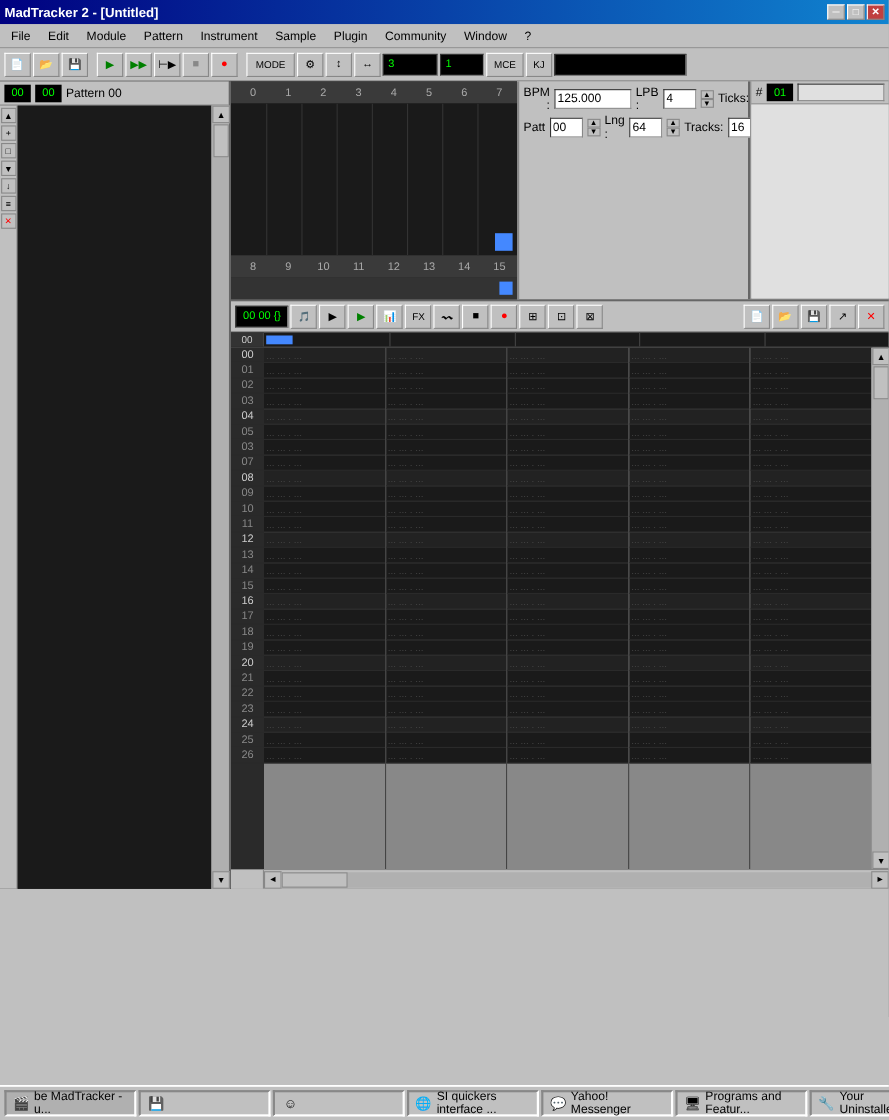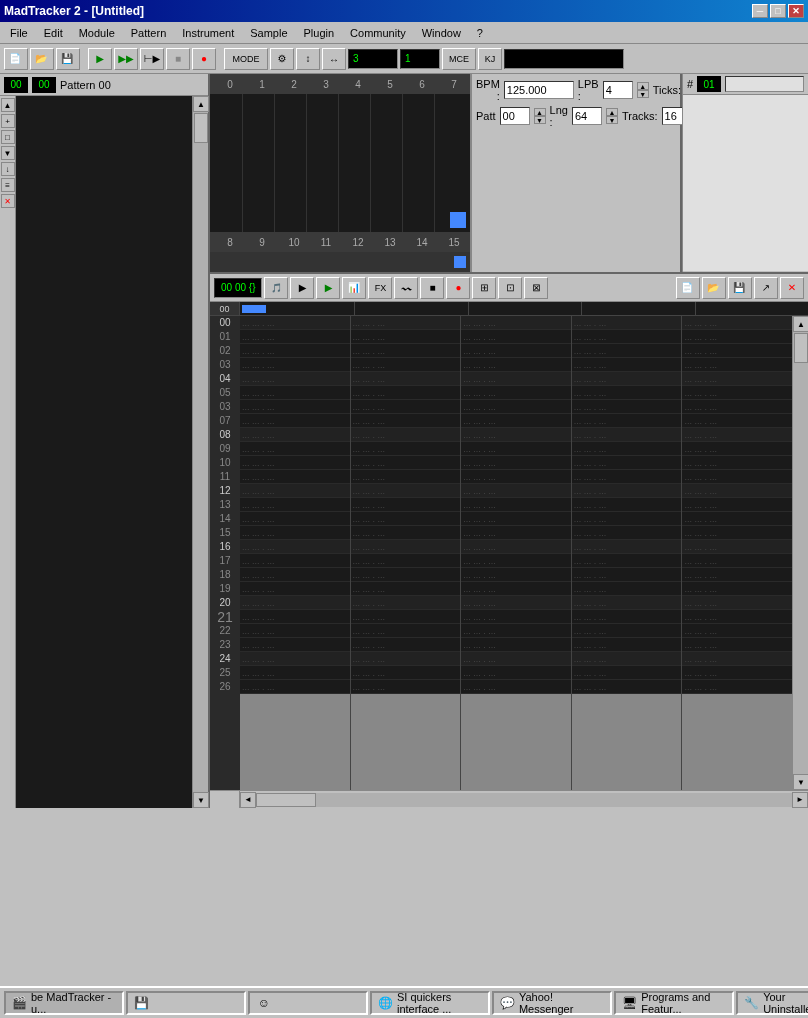--- a/index.html
+++ b/index.html
@@ -415,21 +415,21 @@
               <div style="height: 14px; display: flex; align-items: center; justify-content: center; color: rgb(136, 136, 136); font-size: 10px; border-bottom: 1px solid rgb(42, 42, 42);">11</div>
               <div style="height: 14px; display: flex; align-items: center; justify-content: center; color: rgb(204, 204, 204); font-size: 10px; border-bottom: 1px solid rgb(42, 42, 42);">12</div>
               <div style="height: 14px; display: flex; align-items: center; justify-content: center; color: rgb(136, 136, 136); font-size: 10px; border-bottom: 1px solid rgb(42, 42, 42);">13</div>
               <div style="height: 14px; display: flex; align-items: center; justify-content: center; color: rgb(136, 136, 136); font-size: 10px; border-bottom: 1px solid rgb(42, 42, 42);">14</div>
               <div style="height: 14px; display: flex; align-items: center; justify-content: center; color: rgb(136, 136, 136); font-size: 10px; border-bottom: 1px solid rgb(42, 42, 42);">15</div>
               <div style="height: 14px; display: flex; align-items: center; justify-content: center; color: rgb(204, 204, 204); font-size: 10px; border-bottom: 1px solid rgb(42, 42, 42);">16</div>
               <div style="height: 14px; display: flex; align-items: center; justify-content: center; color: rgb(136, 136, 136); font-size: 10px; border-bottom: 1px solid rgb(42, 42, 42);">17</div>
               <div style="height: 14px; display: flex; align-items: center; justify-content: center; color: rgb(136, 136, 136); font-size: 10px; border-bottom: 1px solid rgb(42, 42, 42); text-align: right;">18</div>
               <div style="height: 14px; display: flex; align-items: center; justify-content: center; color: rgb(136, 136, 136); font-size: 10px; border-bottom: 1px solid rgb(42, 42, 42);">19</div>
               <div style="height: 14px; display: flex; align-items: center; justify-content: center; color: rgb(204, 204, 204); font-size: 10px; border-bottom: 1px solid rgb(42, 42, 42);">20</div>
-              <div style="height: 14px; display: flex; align-items: center; justify-content: center; color: rgb(136, 136, 136); font-size: 14px; border-bottom: 1px solid rgb(42, 42, 42);">21</div>
+              <div style="height: 14px; display: flex; align-items: center; justify-content: center; color: rgb(136, 136, 136); font-size: 10px; border-bottom: 1px solid rgb(42, 42, 42);">21</div>
               <div style="height: 14px; display: flex; align-items: center; justify-content: center; color: rgb(136, 136, 136); font-size: 10px; border-bottom: 1px solid rgb(42, 42, 42);">22</div>
               <div style="height: 14px; display: flex; align-items: center; justify-content: center; color: rgb(136, 136, 136); font-size: 10px; border-bottom: 1px solid rgb(42, 42, 42);">23</div>
               <div style="height: 14px; display: flex; align-items: center; justify-content: center; color: rgb(204, 204, 204); font-size: 10px; border-bottom: 1px solid rgb(42, 42, 42);">24</div>
               <div style="height: 14px; display: flex; align-items: center; justify-content: center; color: rgb(136, 136, 136); font-size: 10px; border-bottom: 1px solid rgb(42, 42, 42);">25</div>
               <div style="height: 14px; display: flex; align-items: center; justify-content: center; color: rgb(136, 136, 136); font-size: 10px; border-bottom: 1px solid rgb(42, 42, 42);">26</div>
             </div>
 
           <div style="flex:1;display:flex;overflow:hidden;">
             <div style="flex:1;border-right:1px solid #444;overflow:hidden;" id="track-col-0">
                 <div style="height: 14px; border-bottom: 1px solid rgb(42, 42, 42); display: flex; align-items: center; padding-left: 2px; color: rgb(68, 68, 68); font-size: 9px; background: rgb(34, 34, 34);">... ... . ...</div>

